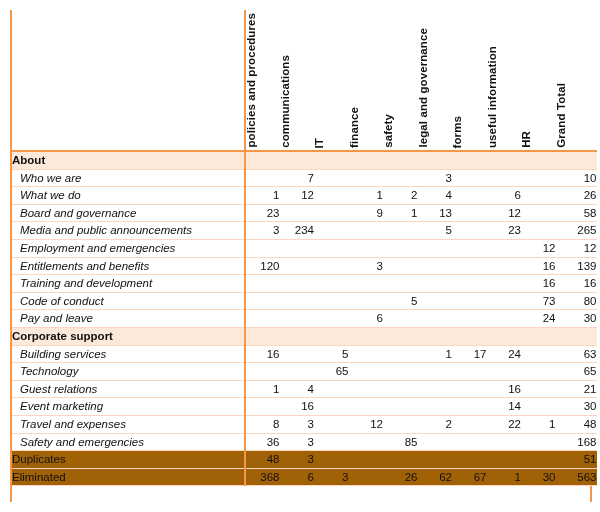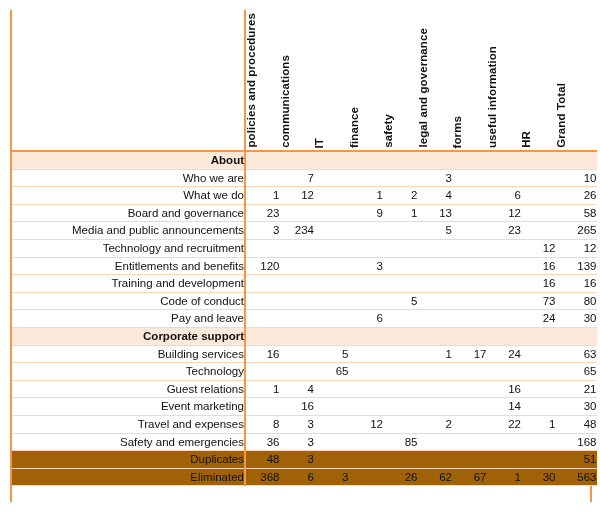--- a/index.html
+++ b/index.html
@@ -68,24 +68,24 @@
   
   tr.drow td {
     height: 16.6px;
     line-height: 16.6px;
     border-bottom: 1px solid #FBD5BC;
     font-size: 11.5px;
     white-space: nowrap;
     overflow: hidden;
   }
   td.lbl {
-    text-align: right;
+    text-align: left;
     padding-left: 6px;
   }
-  td.lbl.sub { padding-left: 24px; }
+  td.lbl.sub { padding-left: 8px; font-style: italic; }
   td.num {
     text-align: right;
     padding-right: 7px;
   }
   td.first-data { border-left: 2px solid #F79646; }
 
   
   tr.group td { background: #FDE9DA; font-weight: bold; }
   tr.item  td { background: #ffffff; }
   tr.summary td { background: #a16207; font-weight: normal; }
@@ -208,21 +208,21 @@
           <td class="num"></td>
           <td class="num"></td>
           <td class="num"></td>
           <td class="num">5</td>
           <td class="num"></td>
           <td class="num">23</td>
           <td class="num"></td>
           <td class="num">265</td>
         </tr>
         <tr class="drow item">
-          <td class="lbl sub">Technology and recruitment</td>
+          <td class="lbl sub">Employment and emergencies</td>
           <td class="num first-data"></td>
           <td class="num"></td>
           <td class="num"></td>
           <td class="num"></td>
           <td class="num"></td>
           <td class="num"></td>
           <td class="num"></td>
           <td class="num"></td>
           <td class="num">12</td>
           <td class="num">12</td>

